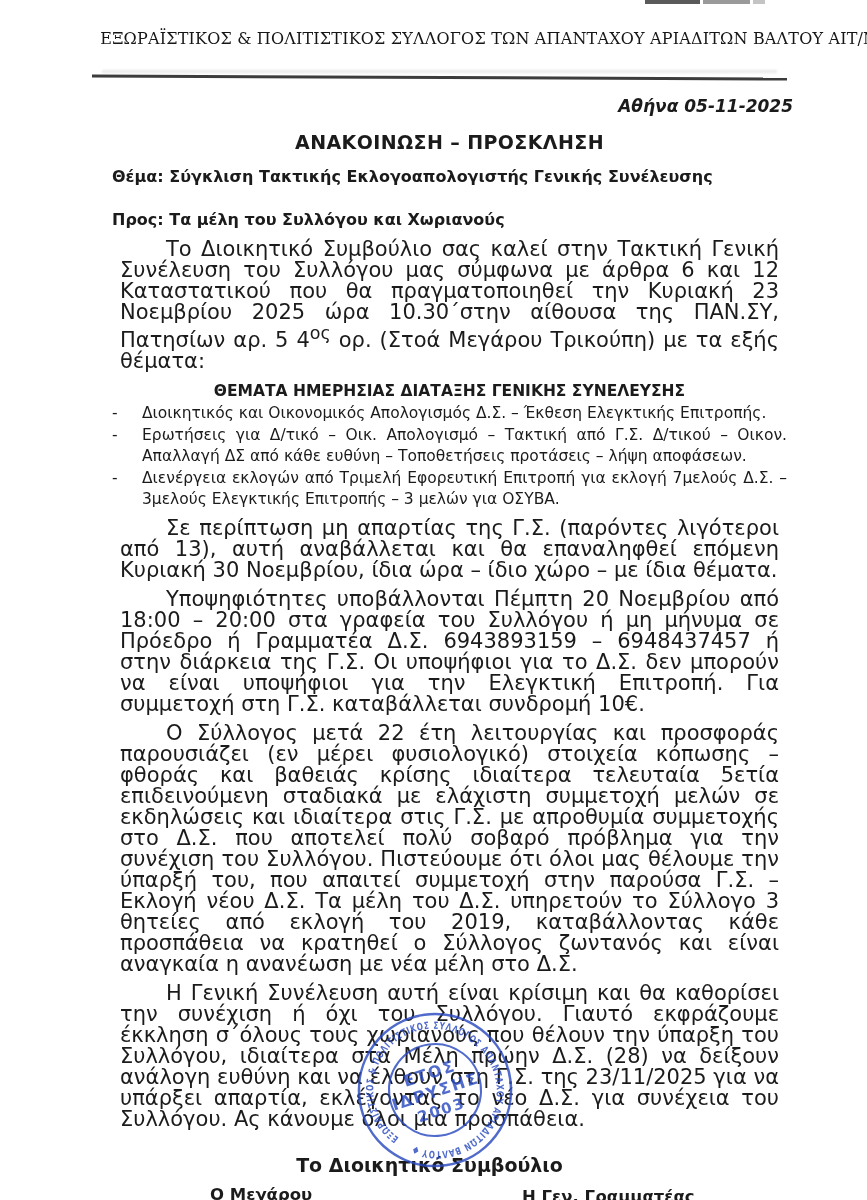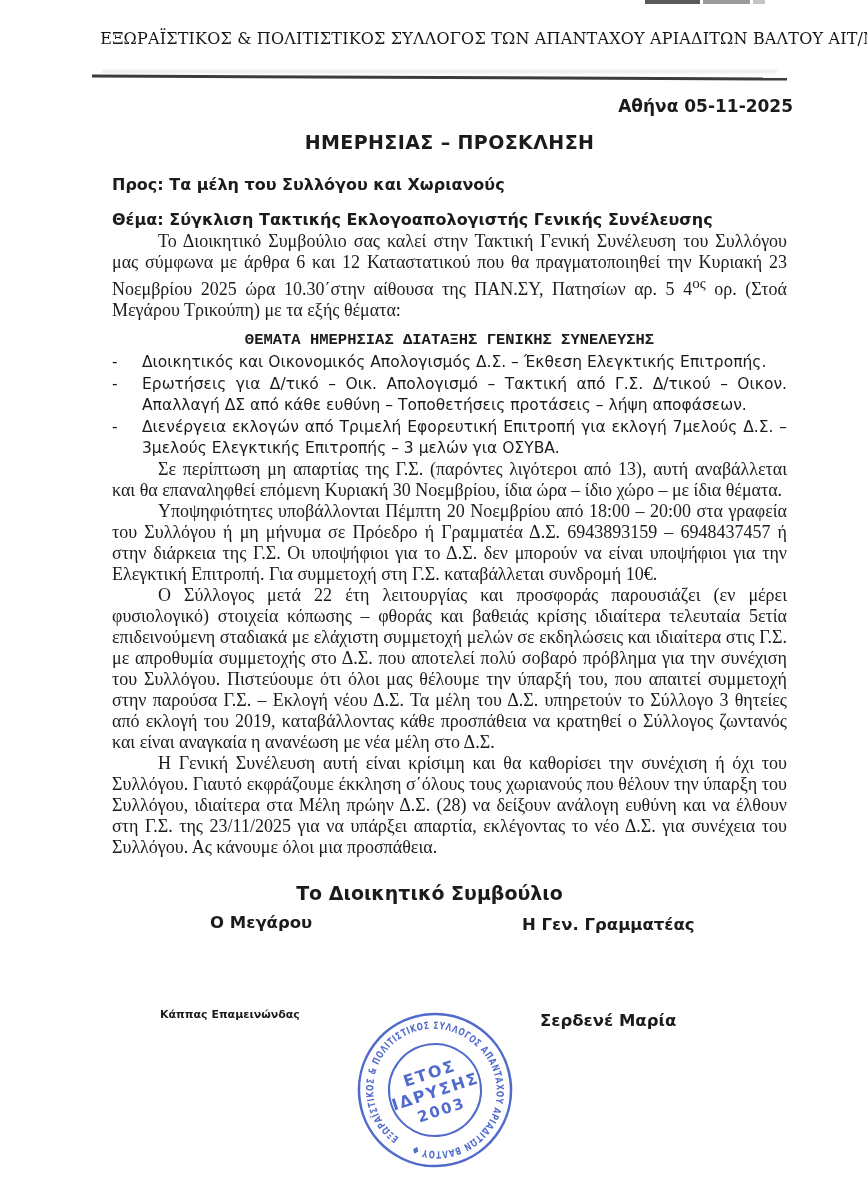--- a/index.html
+++ b/index.html
@@ -37,48 +37,47 @@
   .rule{
     height:2.5px;background:#3c3c3c;
     margin:3px 0 0 -20px;
     transform:rotate(.25deg);
   }
   .date-line{
     text-align:right;
     font-weight:bold;
     font-size:17px;
     margin:17px -6px 0 0;
+    font-style:italic;
   }
   .doc-title{
     text-align:center;
     font-weight:bold;
     font-size:19px;
     letter-spacing:.4px;
     margin:15px 0 0 0;
   }
   .bold-line{font-weight:bold;font-size:16px;line-height:22px;}
   .recipient{margin-top:21px;}
   .subject{margin-top:13px;}
 
   p.body{
-    font-size:18px;
+    font-size:21px;
     line-height:21px;
     text-align:justify;
-    margin:0;
-    font-family:Liberation Serif, serif;
+    margin:8px;
   }
   .indent{text-indent:46px;}
   .p1{margin-top:9px;}
 
   .agenda-heading{
     text-align:center;
     font-weight:bold;
     font-size:15.5px;
     margin-top:10px;
-    font-family:Liberation Mono, monospace;
   }
   .agenda-list{margin-top:3px;}
   .agenda-item{
     display:flex;
     font-size:15.5px;
     line-height:21px;
     margin-top:1px;
   }
   .agenda-item .dash{width:30px;flex:0 0 30px;}
   .agenda-item .item-text{flex:1;text-align:justify;}
@@ -116,24 +115,24 @@
   <div class="artifact a2"></div>
   <div class="artifact a3"></div>
 
   <div class="letterhead">ΕΞΩΡΑΪΣΤΙΚΟΣ &amp; ΠΟΛΙΤΙΣΤΙΚΟΣ ΣΥΛΛΟΓΟΣ ΤΩΝ ΑΠΑΝΤΑΧΟΥ ΑΡΙΑΔΙΤΩΝ ΒΑΛΤΟΥ ΑΙΤ/ΝΙΑΣ</div>
 
   <div class="ghost-line"></div>
   <div class="rule"></div>
 
   <div class="date-line">Αθήνα 05-11-2025</div>
 
-  <div class="doc-title">ΗΜΕΡΗΣΙΑΣ – ΠΡΟΣΚΛΗΣΗ</div>
+  <div class="doc-title">ΑΝΑΚΟΙΝΩΣΗ – ΠΡΟΣΚΛΗΣΗ</div>
 
+  <div class="bold-line subject">Θέμα: Σύγκλιση Τακτικής Εκλογοαπολογιστής Γενικής Συνέλευσης</div>
   <div class="bold-line recipient">Προς: Τα μέλη του Συλλόγου και Χωριανούς</div>
-  <div class="bold-line subject">Θέμα: Σύγκλιση Τακτικής Εκλογοαπολογιστής Γενικής Συνέλευσης</div>
 
   <p class="body indent p1"><span>Το Διοικητικό Συμβούλιο σας καλεί στην Τακτική Γενική Συνέλευση του Συλλόγου μας σύμφωνα με άρθρα 6 και 12 Καταστατικού που θα πραγματοποιηθεί την Κυριακή 23 Νοεμβρίου 2025 ώρα 10.30΄στην αίθουσα της ΠΑΝ.ΣΥ, Πατησίων αρ. 5 4</span><sup>ος</sup><span> ορ. (Στοά Μεγάρου Τρικούπη) με τα εξής θέματα:</span></p>
 
   <div class="agenda-heading">ΘΕΜΑΤΑ ΗΜΕΡΗΣΙΑΣ ΔΙΑΤΑΞΗΣ ΓΕΝΙΚΗΣ ΣΥΝΕΛΕΥΣΗΣ</div>
 
   <div class="agenda-list">
     <div class="agenda-item">
       <span class="dash">-</span>
       <span class="item-text">Διοικητικός και Οικονομικός Απολογισμός Δ.Σ. – Έκθεση Ελεγκτικής Επιτροπής.</span>
     </div>

